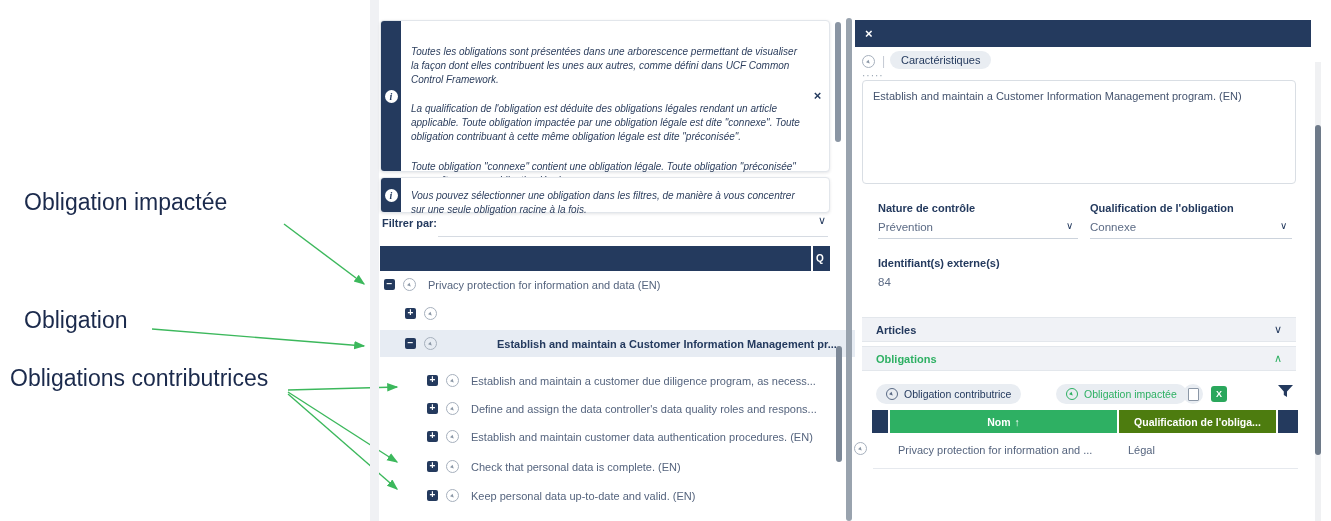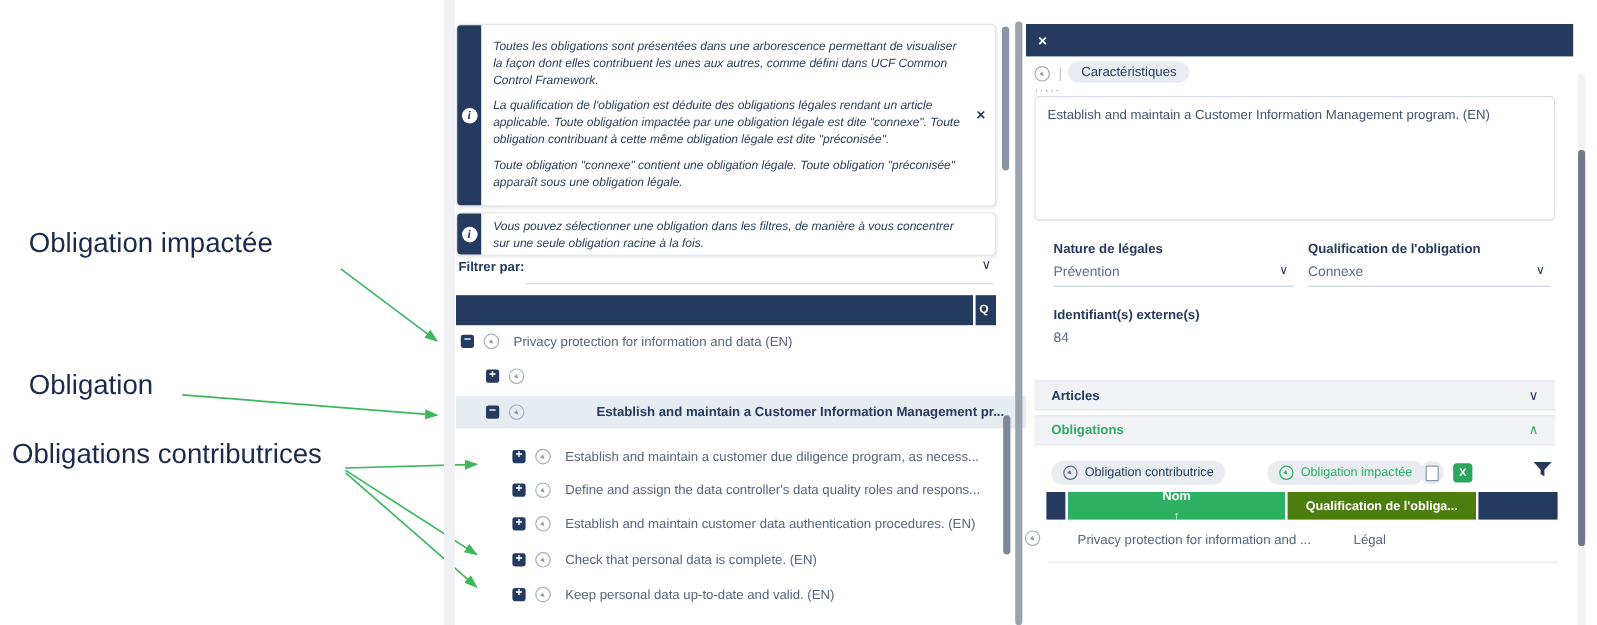--- a/index.html
+++ b/index.html
@@ -14,21 +14,21 @@
   .left-band{position:absolute;left:370px;top:0;width:9px;height:521px;background:#f0f1f4;}
   .card{position:absolute;left:380px;width:450px;background:#fff;border:1px solid #e2e6eb;
         border-radius:4px;box-shadow:0 1px 3px rgba(33,43,54,.12);display:flex;box-sizing:border-box;}
   .card .strip{width:20px;background:#243a5e;border-radius:3px 0 0 3px;display:flex;
                align-items:center;justify-content:center;flex:none;}
   .info-dot{width:13px;height:13px;border-radius:50%;background:#fff;color:#243a5e;
             font-family:"Liberation Serif","DejaVu Serif",serif;font-style:italic;font-weight:bold;
             font-size:10px;line-height:13px;text-align:center;}
   .card .body{flex:1;padding:8px 26px 6px 10px;font-style:italic;color:#2c3e5d;
               font-size:10px;line-height:1.38;position:relative;}
-  .card .body p{margin:4px 0 8px 0;}
+  .card .body p{margin:16px 0 8px 0;}
   .card .body p:last-child{margin-bottom:0;}
   .card .close{position:absolute;right:8px;top:50%;transform:translateY(-50%);
                color:#243a5e;font-weight:bold;font-size:13px;cursor:pointer;}
   .card2 .body{display:flex;align-items:center;padding:4px 26px 4px 10px;}
 
   .filter-label{position:absolute;left:382px;top:217px;font-size:11px;font-weight:bold;}
   .filter-chevron{position:absolute;left:818px;top:214px;font-size:11px;color:#243a5e;}
   .filter-underline{position:absolute;left:438px;top:236px;width:390px;height:1px;background:#d6dbe2;}
 
   .tree-header{position:absolute;left:380px;top:246px;width:450px;height:25px;display:flex;}
@@ -102,21 +102,21 @@
   .doc-shape{width:9px;height:11px;background:#fff;border:1px solid #8b97a6;border-radius:1px;}
   .xls-btn{position:absolute;left:1211px;top:386px;width:16px;height:16px;border-radius:3px;
            background:#2aa75c;color:#fff;font-size:9px;font-weight:bold;display:flex;
            align-items:center;justify-content:center;cursor:pointer;}
   .funnel{position:absolute;left:1277px;top:384px;cursor:pointer;}
 
   .obl-table-head{position:absolute;left:872px;top:410px;width:426px;height:23px;display:flex;}
   .obl-table-head .gap{width:2px;background:#fff;}
   .th{color:#fff;font-size:10.5px;font-weight:bold;display:flex;align-items:center;justify-content:center;}
   .th-first{width:16px;background:#243a5e;}
-  .th-nom{width:181px;background:#2eb063;gap:4px;flex-direction:column;}
+  .th-nom{width:227px;background:#2eb063;gap:4px;}
   .th-qual{width:157px;background:#4d7c0f;white-space:nowrap;overflow:hidden;}
   .th-last{flex:1;background:#243a5e;}
 
   .obl-row-drill{position:absolute;left:854px;top:442px;}
   .obl-row-nom{position:absolute;left:898px;top:444px;font-size:11px;color:#55647e;white-space:nowrap;}
   .obl-row-qual{position:absolute;left:1128px;top:444px;font-size:11px;color:#55647e;}
   .obl-row-divider{position:absolute;left:873px;top:468px;width:425px;height:1px;background:#e6e9ee;}
 
   .rp-scroll-track{position:absolute;left:1315px;top:62px;width:6px;height:459px;background:#f0f1f3;}
   .rp-scroll-thumb{position:absolute;left:1315px;top:125px;width:6px;height:330px;background:#6e7a89;border-radius:3px;}
@@ -246,21 +246,21 @@
       <span class="g">▸</span>
     </span>
   <span class="rp-pipe">|</span>
   <span class="rp-chip">Caractéristiques</span>
   <span class="rp-dots">·····</span>
 
   <div class="rp-textarea">
     <div class="txt">Establish and maintain a Customer Information Management program. (EN)</div>
   </div>
 
-  <div class="fld-label" style="left:878px;top:202px;">Nature de légales</div>
+  <div class="fld-label" style="left:878px;top:202px;">Nature de contrôle</div>
   <div class="fld-value" style="left:878px;top:221px;">Prévention</div>
   <div class="fld-chevron" style="left:1066px;top:220px;">∨</div>
   <div class="fld-underline" style="left:878px;top:238px;width:200px;"></div>
 
   <div class="fld-label" style="left:1090px;top:202px;">Qualification de l'obligation</div>
   <div class="fld-value" style="left:1090px;top:221px;">Connexe</div>
   <div class="fld-chevron" style="left:1280px;top:220px;">∨</div>
   <div class="fld-underline" style="left:1090px;top:238px;width:202px;"></div>
 
   <div class="fld-label" style="left:878px;top:257px;">Identifiant(s) externe(s)</div>

